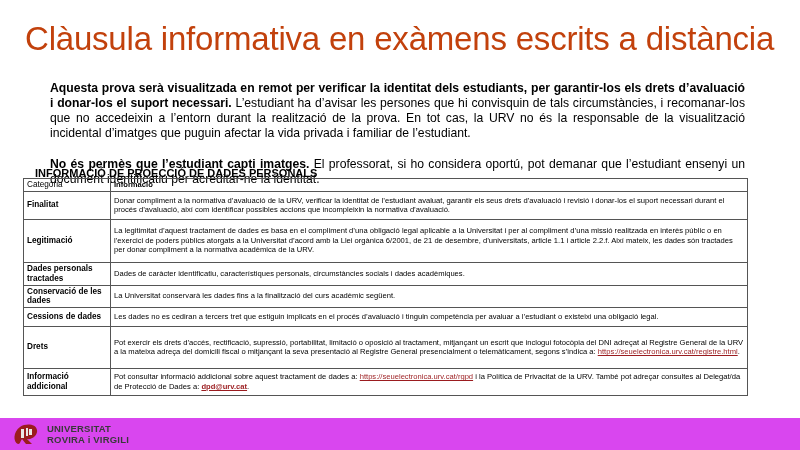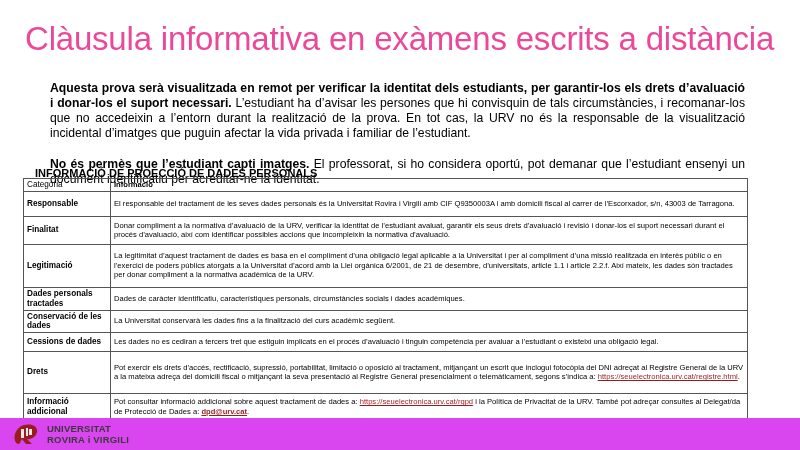--- a/index.html
+++ b/index.html
@@ -1,21 +1,21 @@
 <!DOCTYPE html>
 <html><head>
 <meta charset="utf-8">
 <style>
   * { margin: 0; padding: 0; box-sizing: border-box; }
   html, body { width: 800px; height: 450px; overflow: hidden; background: #ffffff; }
   body { font-family: "Liberation Sans", sans-serif; color: #000; position: relative; }
 
   .title {
     position: absolute; left: 25px; top: 20px;
-    font-size: 33px; color: #ec4899; font-weight: normal; letter-spacing: -0.2px;
+    font-size: 33px; color: #c2410c; font-weight: normal; letter-spacing: -0.2px;
     white-space: nowrap;
   }
 
   .intro {
     position: absolute; left: 34px; top: 65px; width: 727px;
     font-size: 12.2px; line-height: 15px; text-align: justify;
   }
   .intro p { margin: 16px; }
   .intro b { font-weight: bold; }
 
@@ -60,24 +60,20 @@
 </div>
 
 <div class="sec-title">INFORMACIÓ DE PROECCIÓ DE DADES PERSONALS</div>
 
 <table class="info">
   <tbody>
       <tr class="head">
     <td class="cat">Categoria</td>
     <td>Informació</td>
   </tr>
-  <tr style="height:25px">
-    <td class="cat">Responsable</td>
-    <td>El responsable del tractament de les seves dades personals és la Universitat Rovira i Virgili amb CIF Q9350003A i amb domicili fiscal al carrer de l’Escorxador, s/n, 43003 de Tarragona.</td>
-  </tr>
   <tr style="height:28px">
     <td class="cat">Finalitat</td>
     <td>Donar compliment a la normativa d’avaluació de la URV, verificar la identitat de l’estudiant avaluat, garantir els seus drets d’avaluació i revisió i donar-los el suport necessari durant el procés d’avaluació, així com identificar possibles accions que incompleixin la normativa d’avaluació.</td>
   </tr>
   <tr style="height:43px">
     <td class="cat">Legitimació</td>
     <td>La legitimitat d’aquest tractament de dades es basa en el compliment d’una obligació legal aplicable a la Universitat i per al compliment d’una missió realitzada en interès públic o en l’exercici de poders públics atorgats a la Universitat d’acord amb la Llei orgànica 6/2001, de 21 de desembre, d’universitats, article 1.1 i article 2.2.f. Així mateix, les dades són tractades per donar compliment a la normativa acadèmica de la URV.</td>
   </tr>
   <tr style="height:23px">
     <td class="cat">Dades personals tractades</td>

